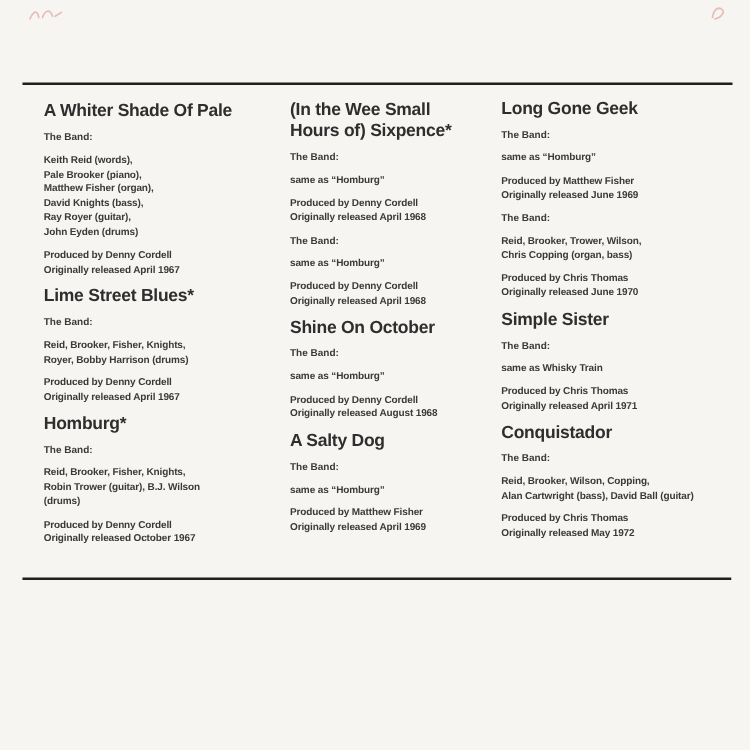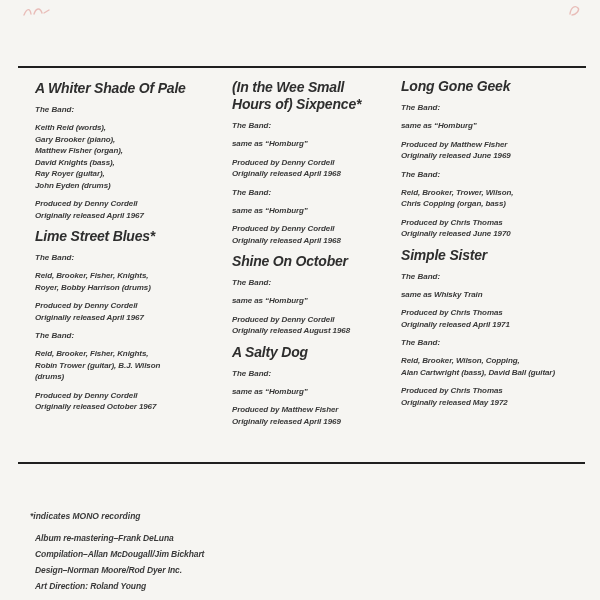--- a/index.html
+++ b/index.html
@@ -9,21 +9,21 @@
     --red_mark:#d97a74;
   }
   html,body{margin:0;padding:0;}
   body{
     width:600px;height:600px;
     background:var(--bg);
     font-family:"Liberation Sans","DejaVu Sans",sans-serif;
     color:var(--text);
     overflow:hidden;
   }
-  .sheet{position:relative;width:512px;height:600px;font-style:italic;}
+  .sheet{position:relative;width:512px;height:600px;}
   .rule{position:absolute;height:2px;background:var(--rule);}
   .rule-top{left:18px;width:568px;top:66px;}
   .rule-bottom{left:18px;width:567px;top:462px;}
   .col{position:absolute;top:80px;}
   .col1{left:35px;width:192px;}
   .col2{left:232px;width:172px;top:79px;}
   .col3{left:401px;width:168px;top:78px;}
   .song-title{
     font-size:14px;line-height:17px;font-weight:bold;
     color:#2e2e2e;letter-spacing:-0.2px;
@@ -54,37 +54,38 @@
     <path d="M4 12 C5 5, 9 3, 12 6 C14 8, 10 13, 6 13" fill="none" stroke="var(--red_mark)" stroke-width="1.4" stroke-linecap="round"></path>
   </svg>
 
   <div class="rule rule-top"></div>
 
   <div class="col col1">
     <section class="song">
       <h3 class="song-title">A Whiter Shade Of Pale</h3>
       <p class="band-label">The Band:</p>
       <p class="lines">Keith Reid (words),
-Gary Brooker (piano),
+Pale Brooker (piano),
 Matthew Fisher (organ),
 David Knights (bass),
 Ray Royer (guitar),
 John Eyden (drums)</p>
       <p class="lines">Produced by Denny Cordell
 Originally released April 1967</p>
     </section>
     <section class="song">
       <h3 class="song-title">Lime Street Blues*</h3>
       <p class="band-label">The Band:</p>
       <p class="lines">Reid, Brooker, Fisher, Knights,
 Royer, Bobby Harrison (drums)</p>
       <p class="lines">Produced by Denny Cordell
 Originally released April 1967</p>
     </section>
     <section class="song">
+      <h3 class="song-title">Homburg*</h3>
       <p class="band-label">The Band:</p>
       <p class="lines">Reid, Brooker, Fisher, Knights,
 Robin Trower (guitar), B.J. Wilson
 (drums)</p>
       <p class="lines">Produced by Denny Cordell
 Originally released October 1967</p>
     </section>
   </div>
 
   <div class="col col2">
@@ -134,31 +135,25 @@
 Originally released June 1970</p>
     </section>
     <section class="song">
       <h3 class="song-title">Simple Sister</h3>
       <p class="band-label">The Band:</p>
       <p class="lines">same as Whisky Train</p>
       <p class="lines">Produced by Chris Thomas
 Originally released April 1971</p>
     </section>
     <section class="song">
+      <h3 class="song-title">Conquistador</h3>
       <p class="band-label">The Band:</p>
       <p class="lines">Reid, Brooker, Wilson, Copping,
 Alan Cartwright (bass), David Ball (guitar)</p>
       <p class="lines">Produced by Chris Thomas
 Originally released May 1972</p>
     </section>
   </div>
 
   <div class="rule rule-bottom"></div>
 
-  <div class="footer">
-    <p class="mono-note">*indicates MONO recording</p>
-    <p class="credits-block">Album re-mastering–Frank DeLuna
-Compilation–Allan McDougall/Jim Bickhart
-Design–Norman Moore/Rod Dyer Inc.
-Art Direction: Roland Young</p>
-  </div>
 
 </div>
 
 </body></html>

